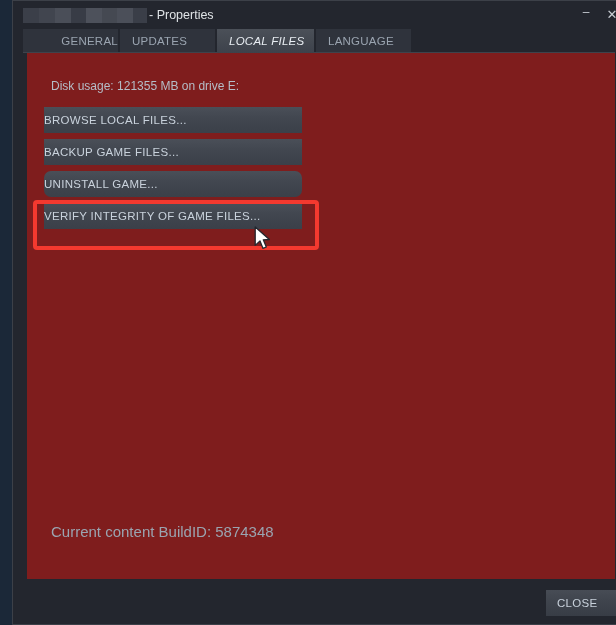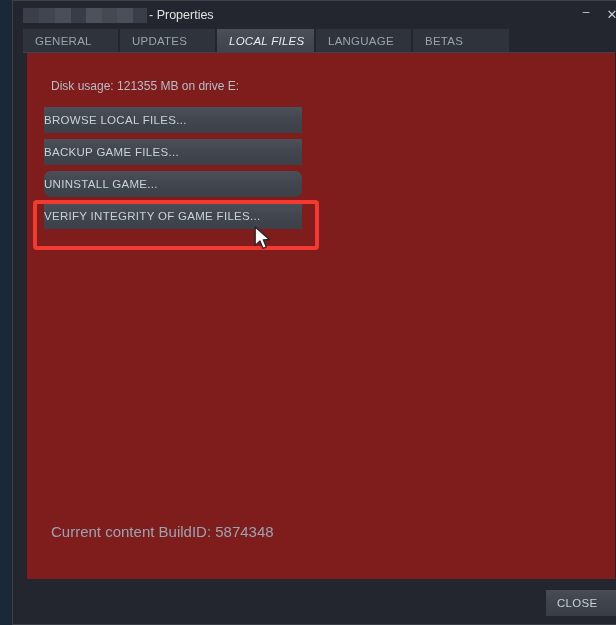--- a/index.html
+++ b/index.html
@@ -261,25 +261,24 @@
       </span>
       <span class="title-suffix">- Properties</span>
     </div>
     <div class="win-btns">
       <div class="win-btn min">–</div>
       <div class="win-btn">✕</div>
     </div>
   </div>
 
   <div class="tabstrip">
-    <div class="tab" style="left:10px;  width:95px;">GENERAL</div>
+    <div class="tab" style="left:10px;  width:95px;text-align:right;">GENERAL</div>
     <div class="tab" style="left:107px; width:95px;">UPDATES</div>
     <div class="tab active" style="left:204px; width:97px;font-style:italic;">LOCAL FILES</div>
     <div class="tab" style="left:303px; width:95px;">LANGUAGE</div>
-    <div class="tab" style="left:400px; width:96px;">BETAS</div>
   </div>
   <div class="tab-underline gap-left"></div>
   <div class="tab-underline gap-right"></div>
 
   <div class="panel">
 
     <div class="disk-usage">Disk usage: 121355 MB on drive E:</div>
 
     <div class="btn btn-browse">BROWSE LOCAL FILES...</div>
     <div class="btn btn-backup">BACKUP GAME FILES...</div>

